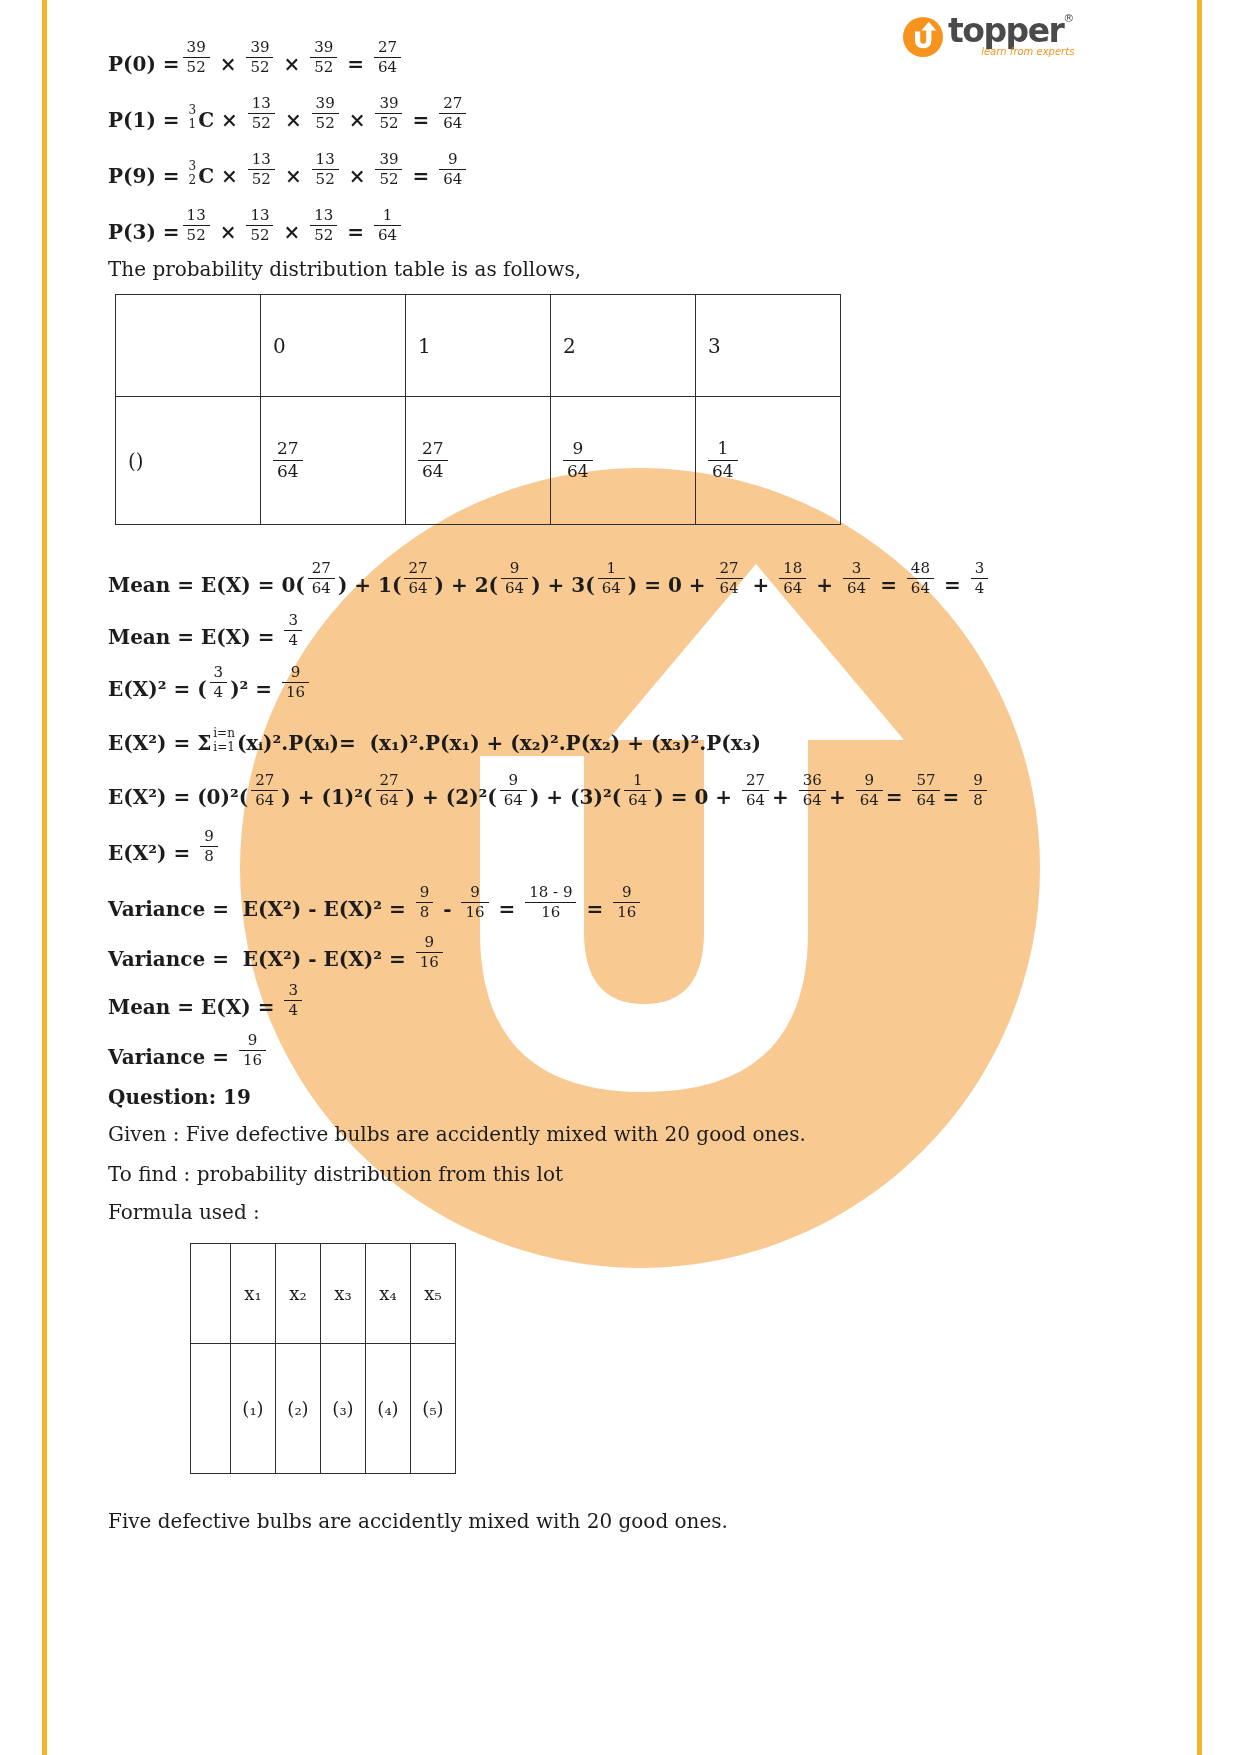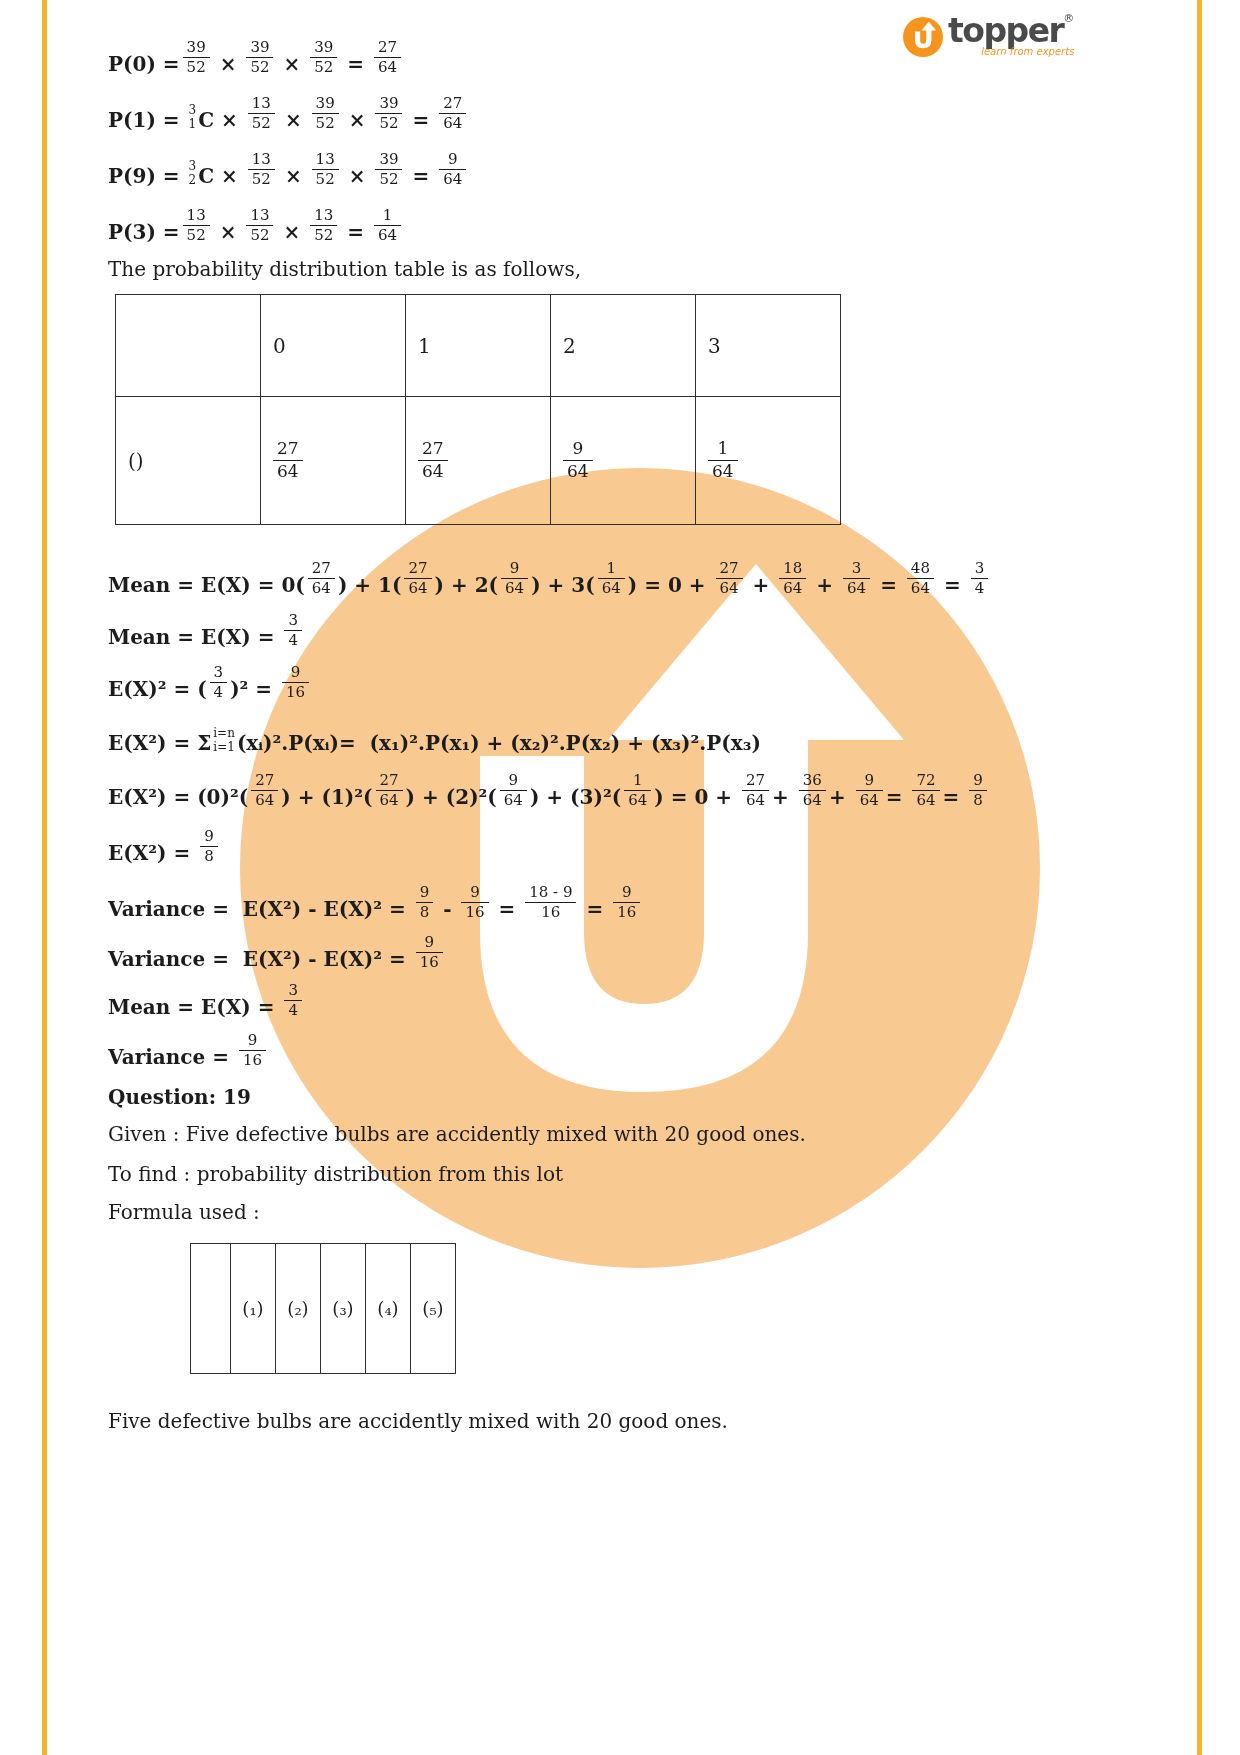--- a/index.html
+++ b/index.html
@@ -304,21 +304,21 @@
           <span class="num">36</span>
           <span class="den">64</span>
         </span>
         <span class="tk">+ </span>
         <span class="frac">
           <span class="num">9</span>
           <span class="den">64</span>
         </span>
         <span class="tk">= </span>
         <span class="frac">
-          <span class="num">72</span>
+          <span class="num">57</span>
           <span class="den">64</span>
         </span>
         <span class="tk">= </span>
         <span class="frac">
           <span class="num">9</span>
           <span class="den">8</span>
         </span>
       </div>
     <div class="formula" style="margin-top:10px">
         <span class="tk">E(X²) = </span>
@@ -371,20 +371,28 @@
         </span>
       </div>
 
     <p class="q-heading" style="margin-top:16px">Question: 19</p>
     <p class="para" style="margin-top:12px">Given : Five defective bulbs are accidently mixed with 20 good ones.</p>
     <p class="para" style="margin-top:14px">To find : probability distribution from this lot</p>
     <p class="para" style="margin-top:12px">Formula used :</p>
 
     <table class="x-table">
       <tbody>
+        <tr class="r1">
+          <td></td>
+          <td>x₁</td>
+          <td>x₂</td>
+          <td>x₃</td>
+          <td>x₄</td>
+          <td>x₅</td>
+        </tr>
         <tr class="r2">
           <td></td>
           <td>(₁)</td>
           <td>(₂)</td>
           <td>(₃)</td>
           <td>(₄)</td>
           <td>(₅)</td>
         </tr>
       </tbody>
     </table>

